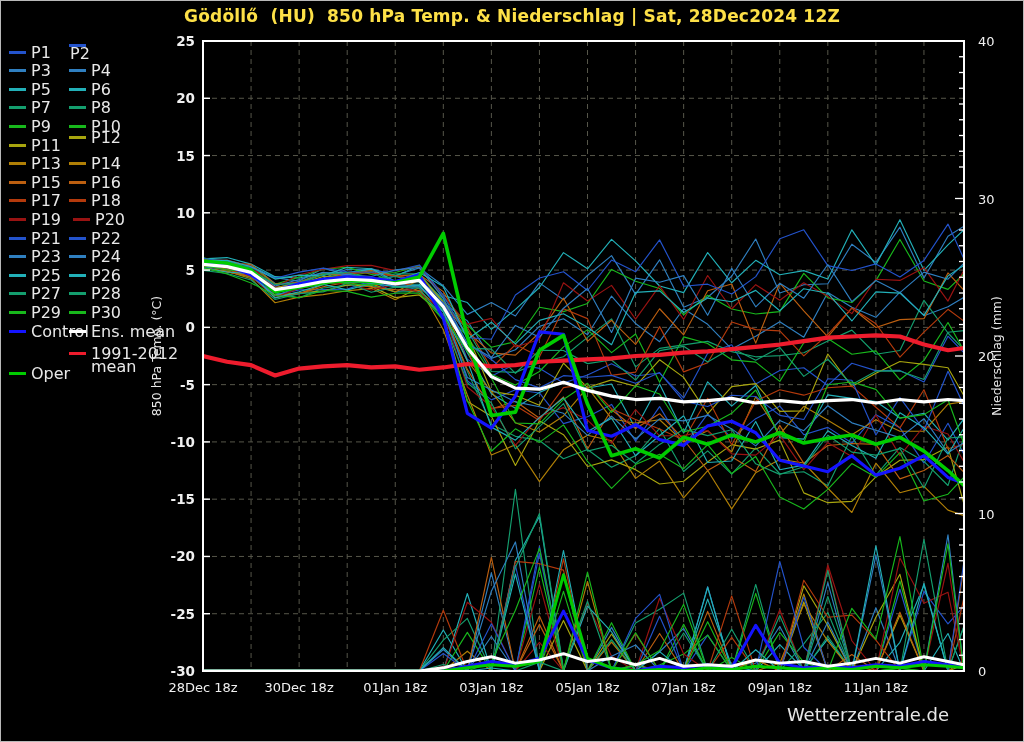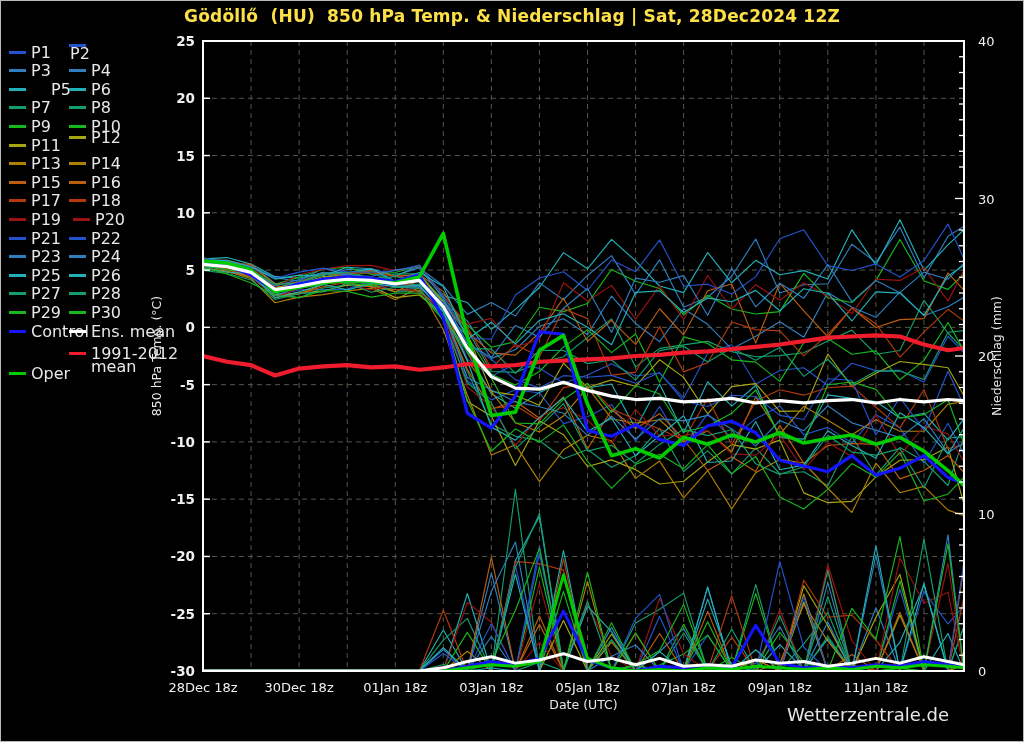--- a/index.html
+++ b/index.html
@@ -33,21 +33,21 @@
         <span class="llabel">P2</span>
       </div>
       <div class="litem" style="left: 2px; top: 21.6px;">
         <span class="lsw" style="background: rgb(47, 127, 192);"></span>
         <span class="llabel">P3</span>
       </div>
       <div class="litem" style="left: 62px; top: 21.6px;">
         <span class="lsw" style="background: rgb(47, 127, 192);"></span>
         <span class="llabel">P4</span>
       </div>
-      <div class="litem" style="left: 2px; top: 40.2px; gap: 20px;">
+      <div class="litem" style="left: 2px; top: 40.2px;">
         <span class="lsw" style="background: rgb(34, 176, 184);"></span>
         <span class="llabel">P5</span>
       </div>
       <div class="litem" style="left: 62px; top: 40.2px;">
         <span class="lsw" style="background: rgb(34, 176, 184);"></span>
         <span class="llabel">P6</span>
       </div>
       <div class="litem" style="left: 2px; top: 58.8px;">
         <span class="lsw" style="background: rgb(20, 158, 110);"></span>
         <span class="llabel">P7</span>
@@ -337,15 +337,14 @@
         <text x="394.25263157894733" y="691" text-anchor="middle" fill="#f0f0f0" font-size="13">01Jan 18z</text>
         <text x="490.37894736842105" y="691" text-anchor="middle" fill="#f0f0f0" font-size="13">03Jan 18z</text>
         <text x="586.5052631578947" y="691" text-anchor="middle" fill="#f0f0f0" font-size="13">05Jan 18z</text>
         <text x="682.6315789473684" y="691" text-anchor="middle" fill="#f0f0f0" font-size="13">07Jan 18z</text>
         <text x="778.7578947368421" y="691" text-anchor="middle" fill="#f0f0f0" font-size="13">09Jan 18z</text>
         <text x="874.8842105263158" y="691" text-anchor="middle" fill="#f0f0f0" font-size="13">11Jan 18z</text>
         <text x="160" y="355" text-anchor="middle" fill="#e8e8e8" font-size="12.5" transform="rotate(-90 160 355)">850 hPa Temp. (°C)</text>
         <text x="1000" y="355" text-anchor="middle" fill="#e8e8e8" font-size="12.5" transform="rotate(-90 1000 355)">Niederschlag (mm)</text>
       </g>
     </svg>
-  <div id="xaxis-title">Date (UTC)</div>
   <div id="foot-right" class="foot">Wetterzentrale.de</div>
 </div>
 
 </body></html>

